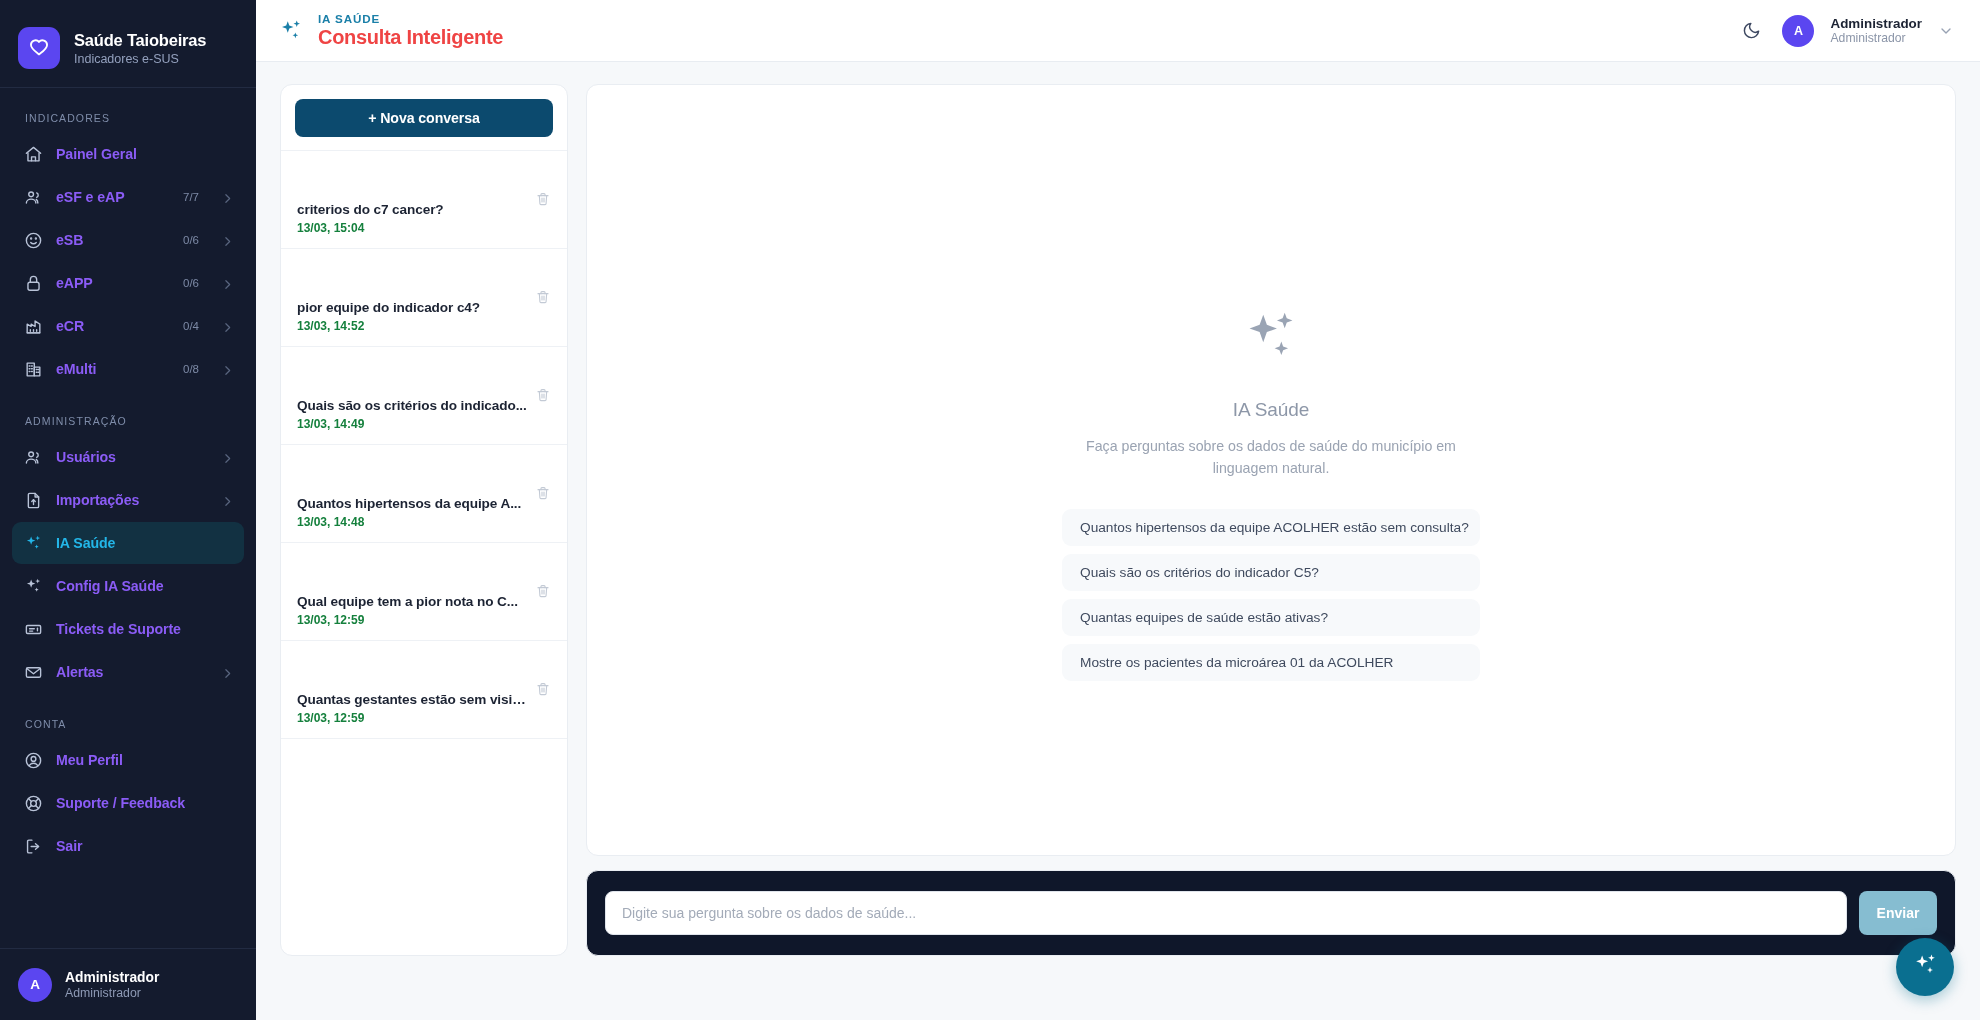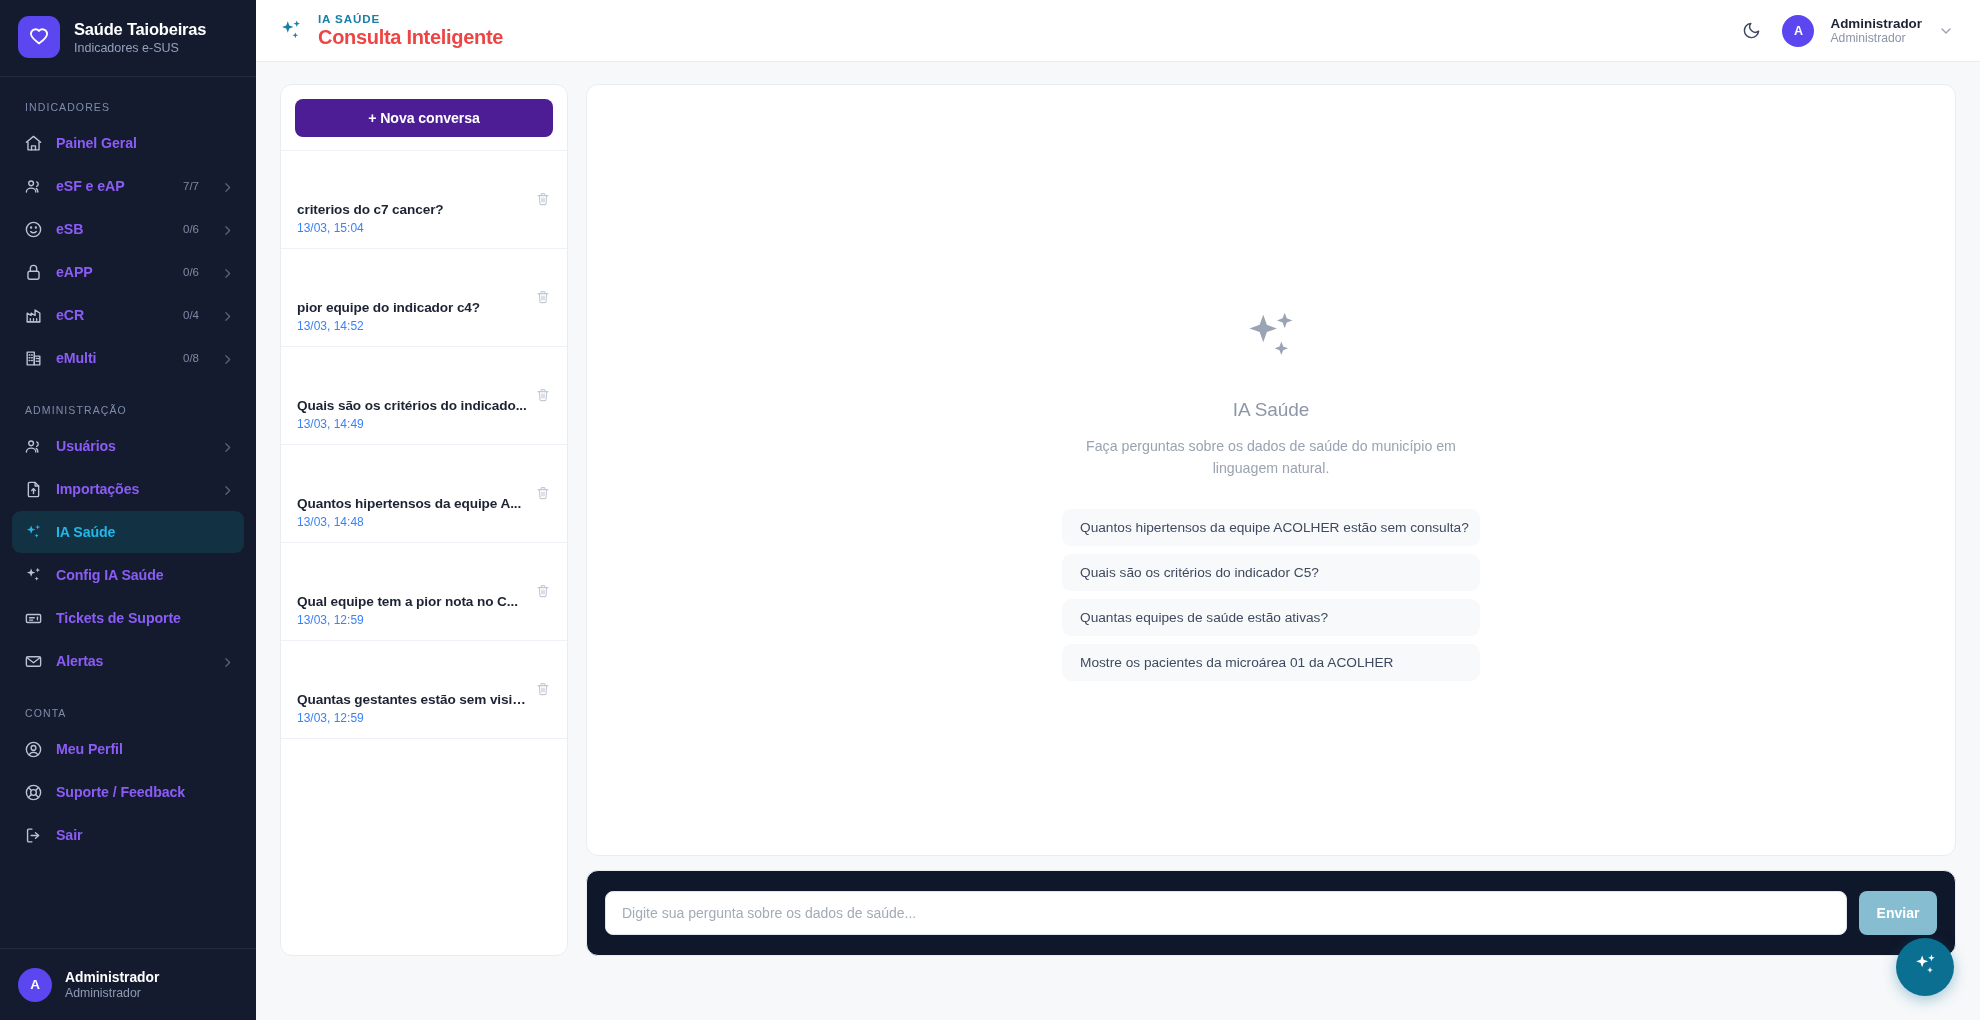--- a/index.html
+++ b/index.html
@@ -15,20 +15,21 @@
   .sidebar {
     width: 256px; height: 1020px; flex: 0 0 256px;
     background: #141b2e;
     display: flex; flex-direction: column;
     position: relative;
   }
   .brand {
     display: flex; align-items: center; gap: 14px;
     padding: 16px 28px 18px 18px;
     border-bottom: 1px solid #222b42;
+    margin-top: 11px;
   }
   .brand-logo {
     width: 42px; height: 42px; border-radius: 11px;
     background: #5b46f0;
     display: flex; align-items: center; justify-content: center;
     flex: 0 0 42px;
   }
   .brand-text { display: flex; flex-direction: column; gap: 2px; min-width: 0; }
   .brand-title {
     font-size: 16.5px; font-weight: bold; color: #ffffff; letter-spacing: -0.2px;
@@ -99,35 +100,35 @@
   
   .conv-card {
     width: 288px; flex: 0 0 288px;
     background: #ffffff; border: 1px solid #e9edf2; border-radius: 12px;
     display: flex; flex-direction: column; overflow: hidden;
     height: 872px;
   }
   .newconv-wrap { padding: 14px 14px 13px 14px; border-bottom: 1px solid #eef1f5; }
   .newconv-btn {
     width: 100%; height: 38px; border-radius: 8px; border: none;
-    background: #4c1d95; color: #ffffff; font-size: 14.2px; font-weight: bold;
+    background: #0c4a6e; color: #ffffff; font-size: 14.2px; font-weight: bold;
     cursor: pointer; font-family: inherit; letter-spacing: -0.1px;
   }
   .conv-list { flex: 1 1 auto; overflow: hidden; }
   .conv-item {
     display: flex; align-items: center; gap: 8px;
     padding: 12px 16px 13px 16px; border-bottom: 1px solid #eef1f5;
     cursor: pointer;
   }
   .conv-texts { flex: 1 1 auto; min-width: 0; display:flex; flex-direction:column; gap:4px;}
   .conv-title {
     font-size: 13.6px; font-weight: bold; color: #1c2333;
     white-space: nowrap; overflow: hidden; text-overflow: ellipsis; letter-spacing: -0.1px; margin-top: 39px;
   }
-  .conv-time { font-size: 12px; color: #3b82f6; }
+  .conv-time { font-size: 12px; color: #15803d; font-weight: bold; }
   .conv-del { width: 16px; height: 16px; flex: 0 0 16px; color: #c3cad5; cursor: pointer; }
 
   
   .chat-col { flex: 1 1 auto; display: flex; flex-direction: column; gap: 14px; min-width: 0; height: 872px;}
   .chat-card {
     flex: 1 1 auto; background: #ffffff; border: 1px solid #e9edf2; border-radius: 12px;
     display: flex; flex-direction: column; align-items: center; justify-content: flex-start;
     padding-top: 222px; overflow: hidden;
   }
   .empty-icon { color: #9aa4b4; margin-bottom: 26px; }

